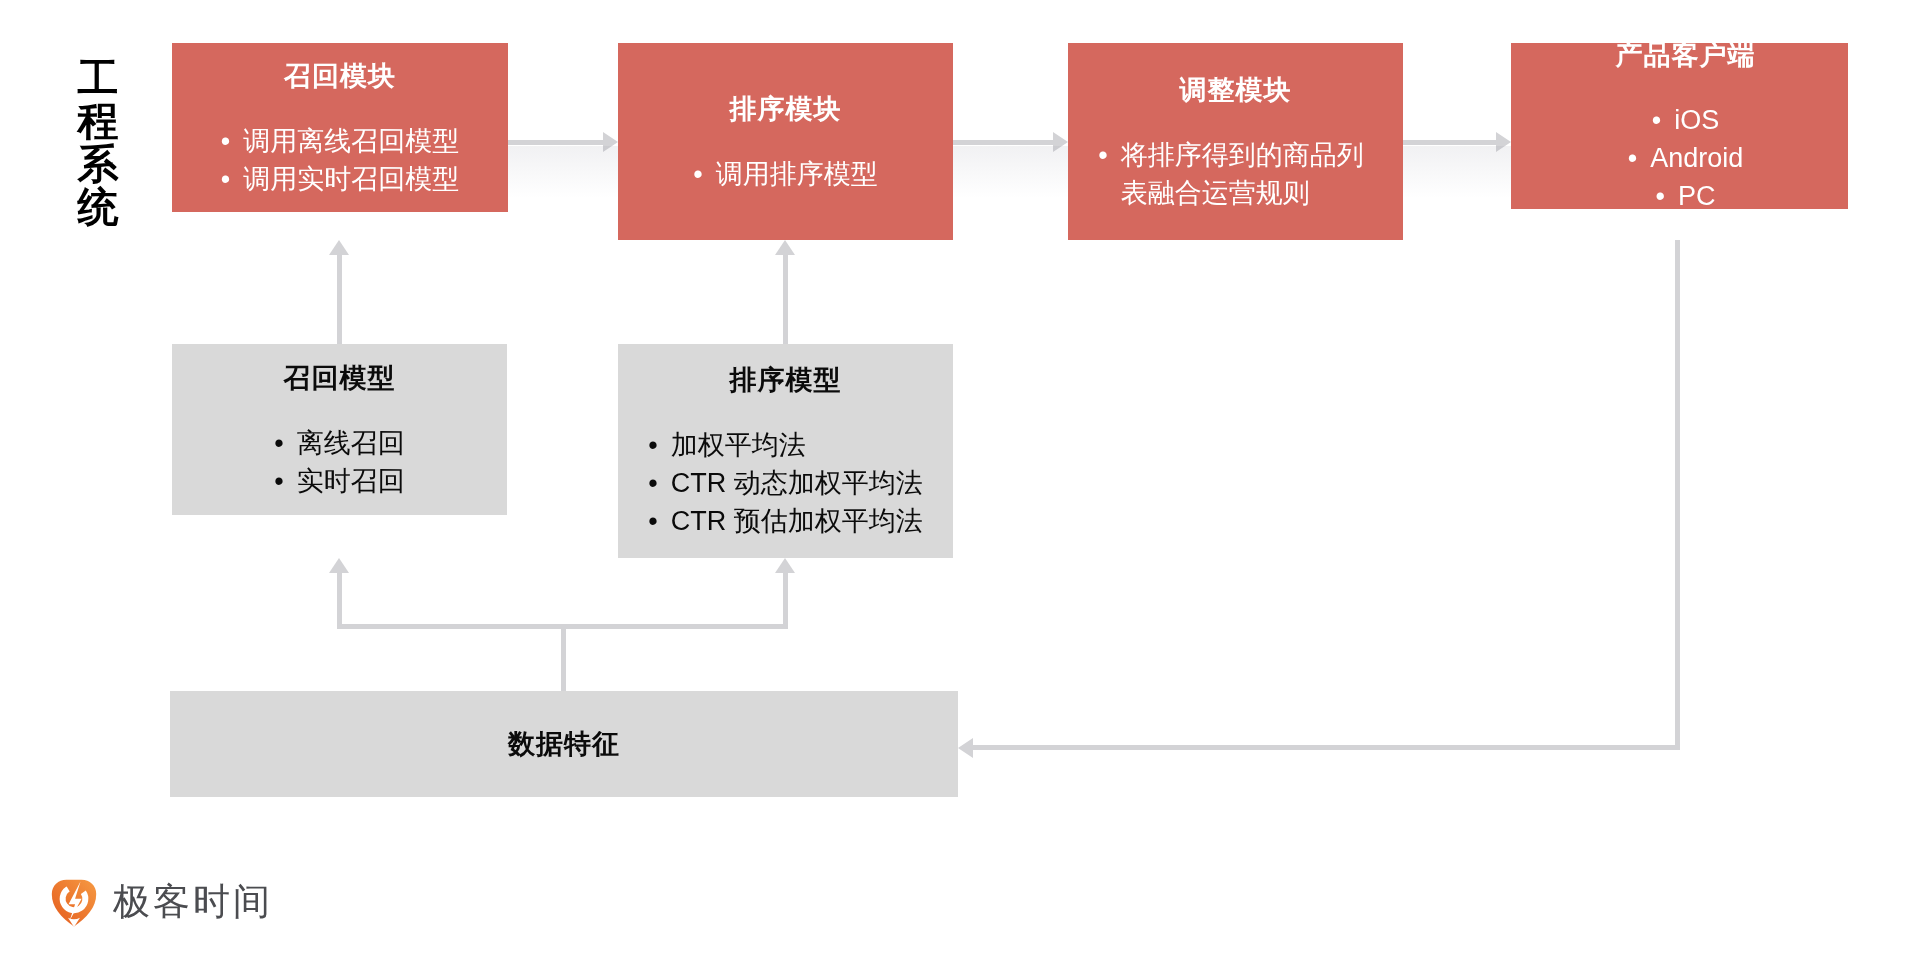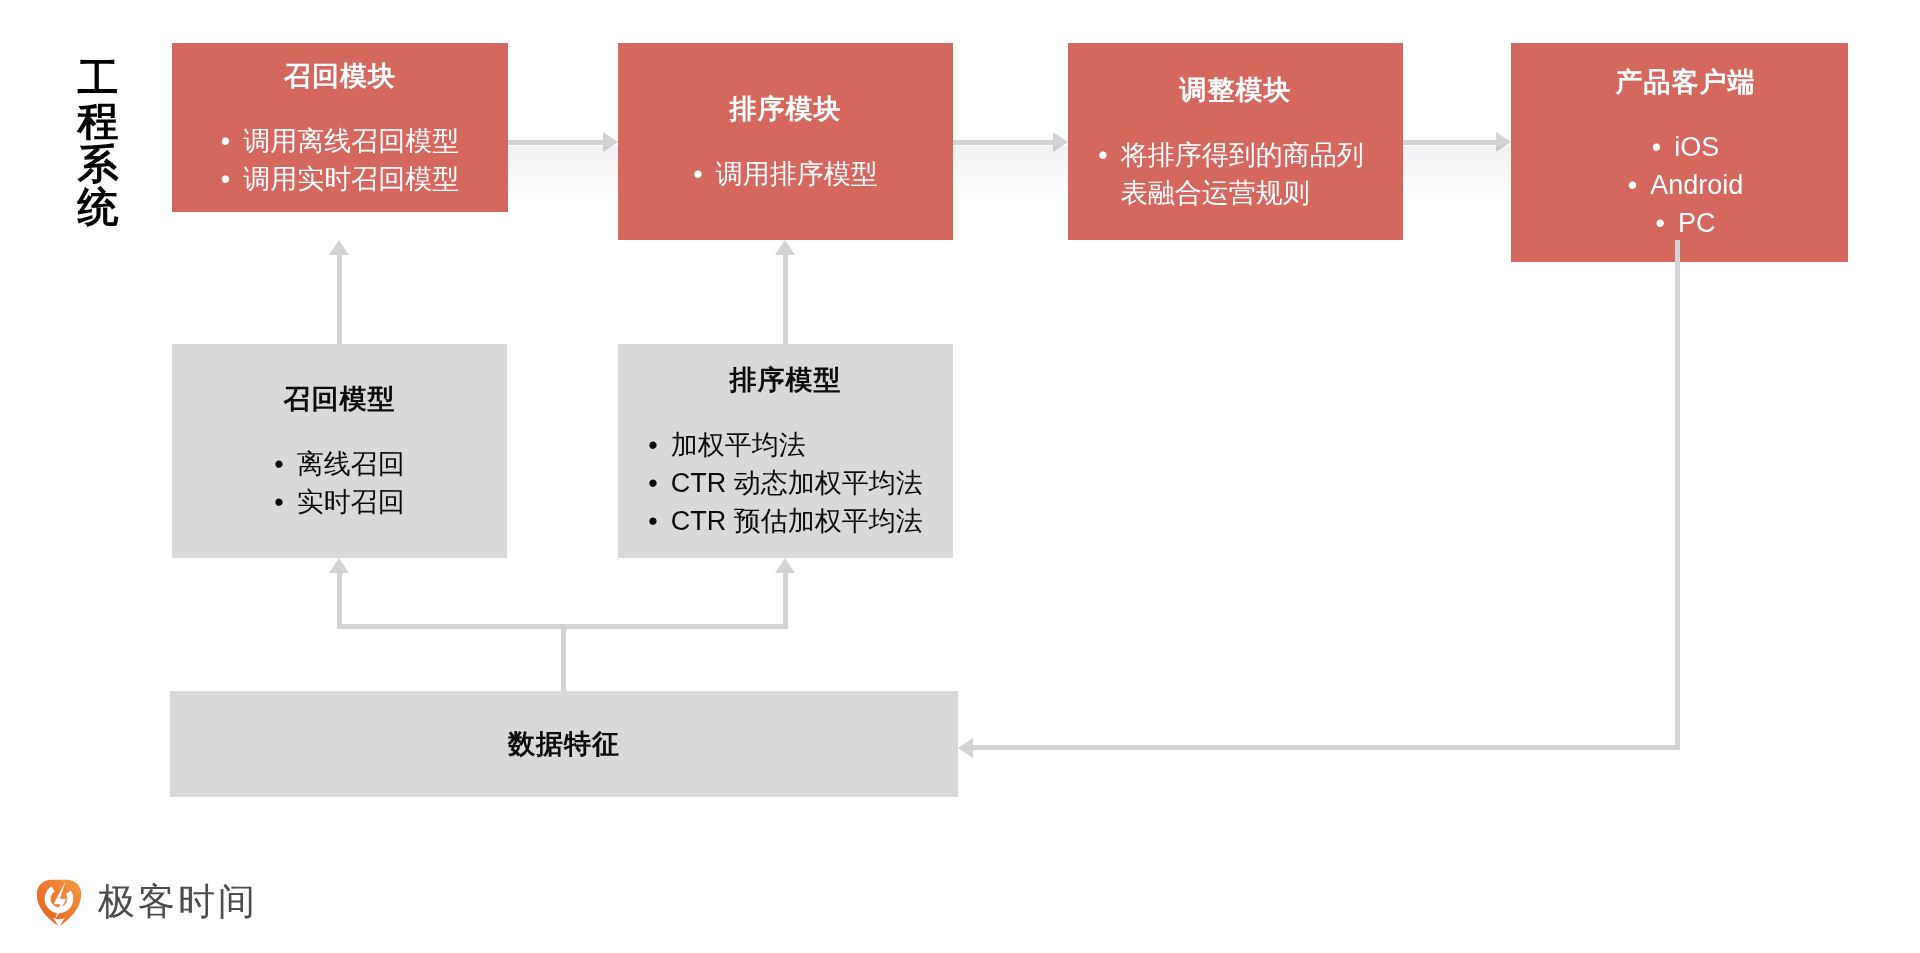--- a/index.html
+++ b/index.html
@@ -37,21 +37,21 @@
   .tri  { position:absolute; width:0; height:0; }
   .tri.right { border-left:15px solid #d3d3d6; border-top:10px solid transparent; border-bottom:10px solid transparent; }
   .tri.left  { border-right:15px solid #d3d3d6; border-top:10px solid transparent; border-bottom:10px solid transparent; }
   .tri.up    { border-bottom:15px solid #d3d3d6; border-left:10px solid transparent; border-right:10px solid transparent; }
   .h-glow {
     position:absolute; height:52px;
     background:linear-gradient(180deg, rgba(140,140,155,0.12), rgba(140,140,155,0));
   }
 
   
-  .logo { position:absolute; left:33px; top:876px; display:flex; align-items:center; }
+  .logo { position:absolute; left:48px; top:876px; display:flex; align-items:center; }
   .logo-text {
     margin-left:13px; font-size:37px; line-height:52px; letter-spacing:3px;
     color:#4b4c50; font-weight:500;
   }
 </style>
 </head>
 <body>
 
 <div class="canvas">
 
@@ -84,39 +84,39 @@
   <div class="node red" style="left:1068px; top:43px; width:335px; height:197px;">
     <div class="node-title">调整模块</div>
     <div class="bullets">
       <div class="bullet-line wrap">
         <span class="dot">•</span>
         <span class="bt">将排序得到的商品列表融合运营规则</span>
       </div>
     </div>
   </div>
 
-  <div class="node red center-lines" style="left:1511px; top:43px; width:337px; height:219px;padding-left:12px;">
+  <div class="node red center-lines" style="left:1511px; top:43px; width:337px; height:166px;padding-left:12px;">
     <div class="node-title">产品客户端</div>
     <div class="bullets">
       <div class="bullet-line">
         <span class="dot">•</span>
         <span class="bt">iOS</span>
       </div>
       <div class="bullet-line">
         <span class="dot">•</span>
         <span class="bt">Android</span>
       </div>
       <div class="bullet-line">
         <span class="dot">•</span>
         <span class="bt">PC</span>
       </div>
     </div>
   </div>
 
-  <div class="node gray" style="left:172px; top:344px; width:335px; height:214px;">
+  <div class="node gray" style="left:172px; top:344px; width:335px; height:171px;">
     <div class="node-title">召回模型</div>
     <div class="bullets">
       <div class="bullet-line">
         <span class="dot">•</span>
         <span class="bt">离线召回</span>
       </div>
       <div class="bullet-line">
         <span class="dot">•</span>
         <span class="bt">实时召回</span>
       </div>

